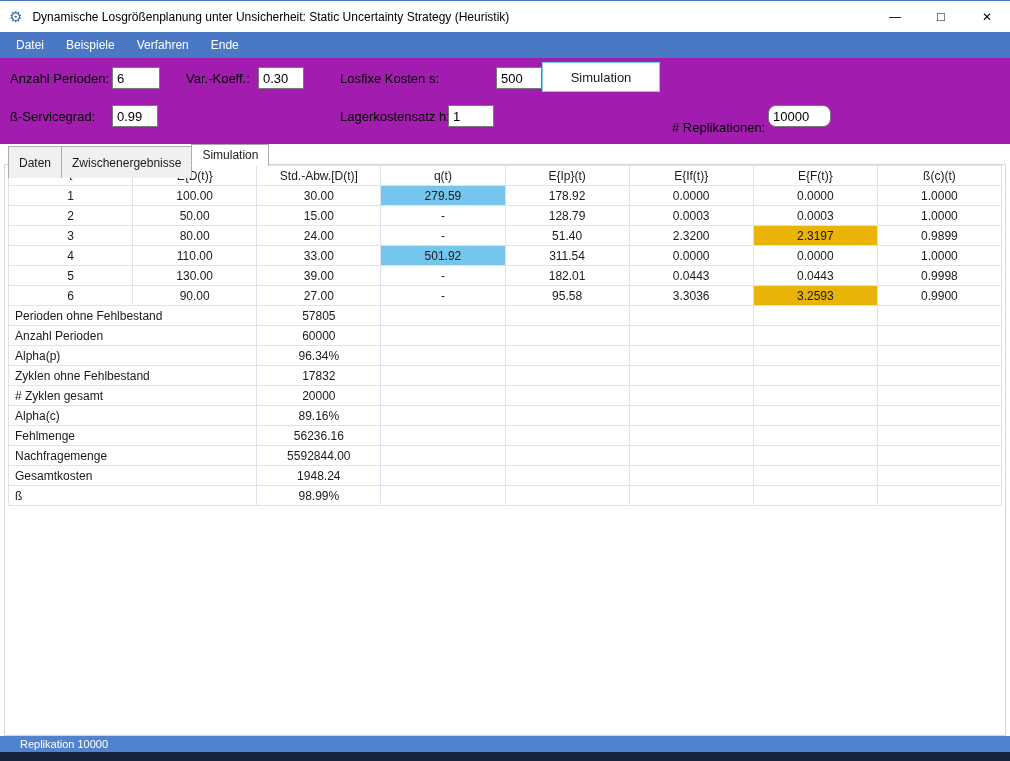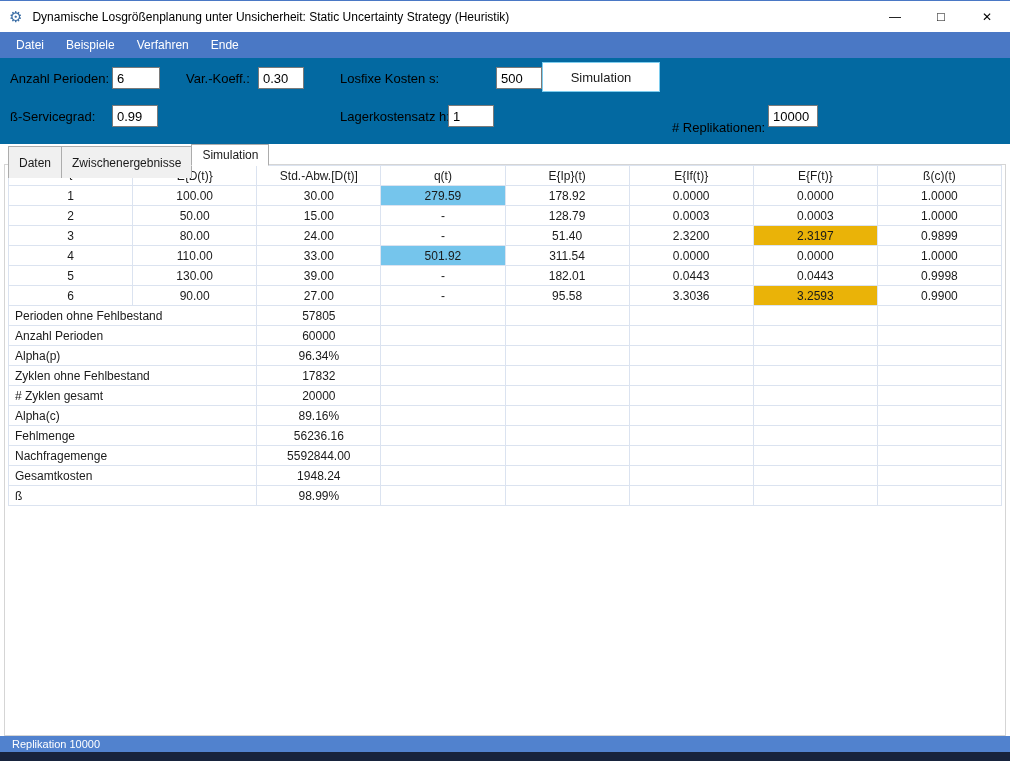--- a/index.html
+++ b/index.html
@@ -16,21 +16,21 @@
              background:transparent; border:none; font-size:12px; color:#000; font-family:inherit; cursor:default; }
   .win-btn .glyph { line-height:1; }
   .win-btn.max .glyph { font-size:13px; }
 
   
   .menubar { position:absolute; top:32px; left:0; right:0; height:26px; background:#4a78c5;
              display:flex; align-items:flex-start; padding-left:5px; }
   .menu-item { color:#fff; font-size:12px; padding:0 11px; height:100%; display:flex; align-items:center; cursor:default; }
 
   
-  .params { position:absolute; top:58px; left:0; right:0; height:86px; background:#0369a1; }
+  .params { position:absolute; top:58px; left:0; right:0; height:86px; background:#a21caf; }
   .plabel { position:absolute; font-size:13px; color:#000; white-space:nowrap; }
   .pinput { position:absolute; height:22px; border:1px solid #7a7a7a; font-size:13px; padding:0 4px;
             font-family:inherit; background:#fff; color:#000; }
   .sim-btn { position:absolute; left:542px; top:4px; width:118px; height:30px; background:#fff;
              border:1px solid #7ecdee; font-size:13px; color:#1a1a1a; font-family:inherit; cursor:default; }
 
   
   .tabstrip { position:absolute; top:144px; left:8px; height:22px; display:flex; z-index:3; }
   .tab { padding:0 10px; font-size:12px; display:flex; align-items:center; background:#f0f0f0;
          border:1px solid #acacac; border-bottom:none; height:32px; margin-top:2px; color:#1a1a1a; cursor:default; }
@@ -45,21 +45,21 @@
   .grid { border-collapse:collapse; table-layout:fixed; width:994px; margin-left:3px; }
   .grid th, .grid td { border:1px solid #dbe3f0; height:20px; font-size:12px; text-align:center;
                        padding:0 3px; overflow:hidden; white-space:nowrap; color:#1a1a1a; font-weight:400; }
   .grid td.label { text-align:left; padding-left:6px; }
   .hl-blue { background:#75c5ec; }
   .hl-green { background:#eab308; }
 
   
   .statusbar { position:absolute; left:0; right:0; bottom:9px; height:16px; background:#5182ce;
                display:flex; align-items:center; }
-  .status-text { color:#fff; font-size:11px; margin-left:12px; }
+  .status-text { color:#fff; font-size:11px; margin-left:20px; }
   .bottom-strip { position:absolute; left:0; right:0; bottom:0; height:9px; background:#17233c; }
 </style>
 </head>
 <body>
 
 <div class="titlebar">
   <span class="app-icon">⚙</span>
   <span class="title-text">Dynamische Losgrößenplanung unter Unsicherheit: Static Uncertainty Strategy (Heuristik)</span>
   <div class="win-controls">
     <button class="win-btn">
@@ -93,21 +93,21 @@
 
   <button class="sim-btn">Simulation</button>
 
   <span class="plabel" style="left:10px; top:51px;">ß-Servicegrad:</span>
   <input class="pinput" style="left: 112px; top: 47px; width: 46px;" value="0.99">
 
   <span class="plabel" style="left:340px; top:51px;">Lagerkostensatz h:</span>
   <input class="pinput" style="left: 448px; top: 47px; width: 46px;" value="1">
 
   <span class="plabel" style="left:672px; top:62px;"># Replikationen:</span>
-  <input class="pinput" style="left: 768px; top: 47px; width: 50px;" value="10000">
+  <input class="pinput" style="left: 768px; top: 47px; width: 63px; border-radius: 8px;" value="10000">
 </div>
 
 <div class="tabstrip">
   <div class="tab">Daten</div>
   <div class="tab">Zwischenergebnisse</div>
   <div class="tab active">Simulation</div>
 </div>
 
 <div class="tabpage">
   <table class="grid">

